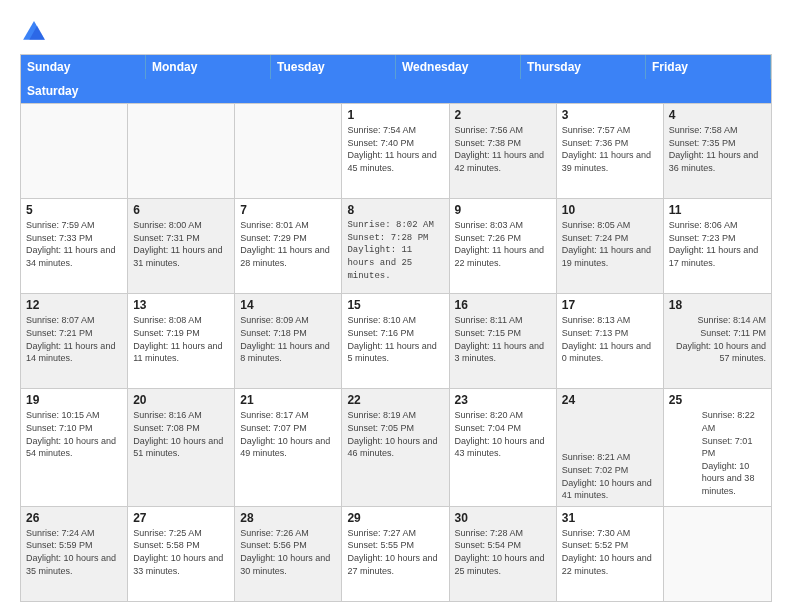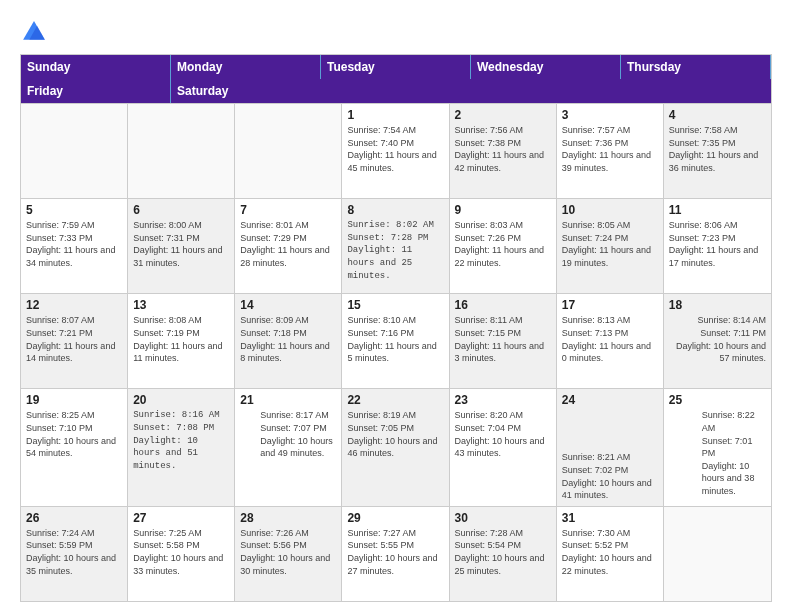--- a/index.html
+++ b/index.html
@@ -60,22 +60,22 @@
       color: #555;
     }
     .calendar {
       flex: 1;
       display: flex;
       flex-direction: column;
       border: 1px solid #ccc;
     }
     .cal-header-row {
       display: grid;
-      grid-template-columns: repeat(5, 1fr);
-      background: #4c1d95;
+      grid-template-columns: repeat(6, 1fr);
+      background: #3b82f6;
     }
     .cal-header-cell {
       color: #fff;
       font-size: 12px;
       font-weight: bold;
       padding: 5px 6px;
       text-align: left;
       border-right: 1px solid #5a9fd4;
     }
     .cal-header-cell:last-child { border-right: none; }
@@ -258,33 +258,33 @@
           <div class="cal-cell shaded">
             <div class="day-num">18</div>
             <div class="cell-info" style="white-space: pre-line; text-align: right;">Sunrise: 8:14 AM
 Sunset: 7:11 PM
 Daylight: 10 hours and 57 minutes.</div>
           </div>
         </div>
         <div class="cal-row">
           <div class="cal-cell">
             <div class="day-num">19</div>
-            <div class="cell-info" style="white-space: pre-line;">Sunrise: 8:25 AM
+            <div class="cell-info" style="white-space: pre-line;">Sunrise: 10:15 AM
 Sunset: 7:10 PM
 Daylight: 10 hours and 54 minutes.</div>
           </div>
           <div class="cal-cell shaded">
             <div class="day-num">20</div>
-            <div class="cell-info" style="white-space: pre-line; font-family: Liberation Mono, monospace;">Sunrise: 8:16 AM
+            <div class="cell-info" style="white-space: pre-line;">Sunrise: 8:16 AM
 Sunset: 7:08 PM
 Daylight: 10 hours and 51 minutes.</div>
           </div>
           <div class="cal-cell">
             <div class="day-num">21</div>
-            <div class="cell-info" style="white-space: pre-line; margin-left: 20px;">Sunrise: 8:17 AM
+            <div class="cell-info" style="white-space: pre-line;">Sunrise: 8:17 AM
 Sunset: 7:07 PM
 Daylight: 10 hours and 49 minutes.</div>
           </div>
           <div class="cal-cell shaded">
             <div class="day-num">22</div>
             <div class="cell-info" style="white-space: pre-line;">Sunrise: 8:19 AM
 Sunset: 7:05 PM
 Daylight: 10 hours and 46 minutes.</div>
           </div>
           <div class="cal-cell">

